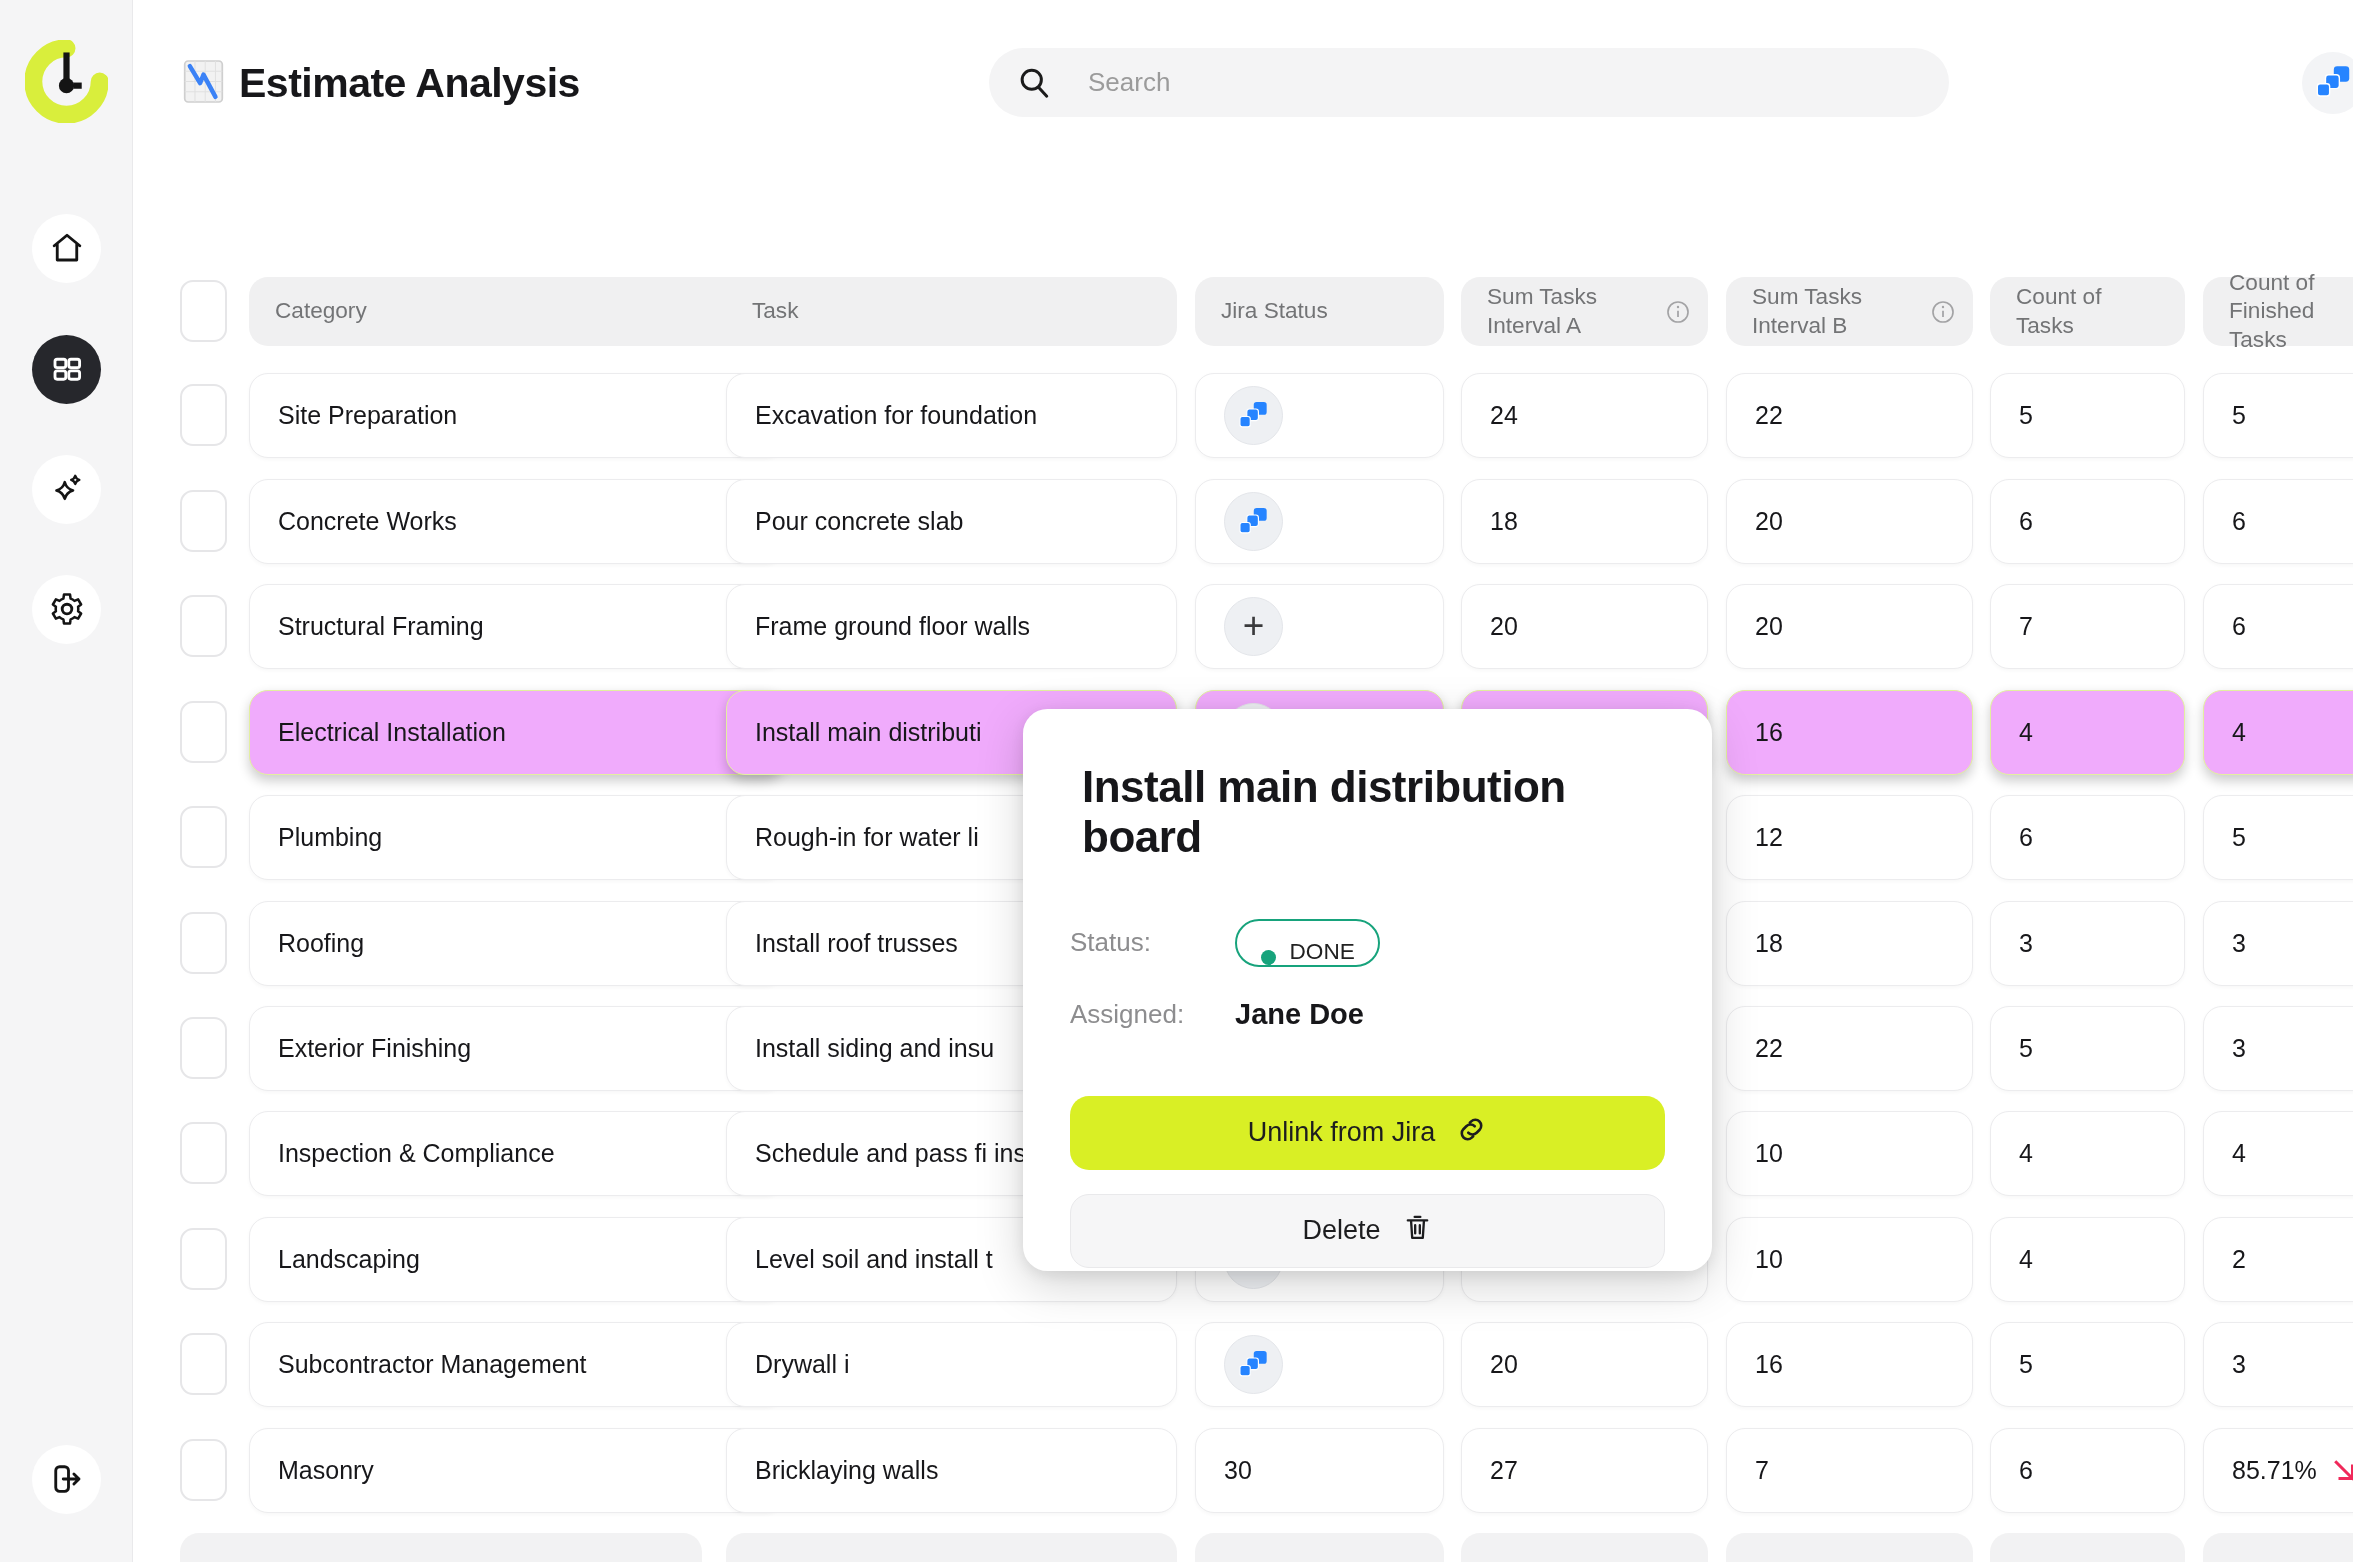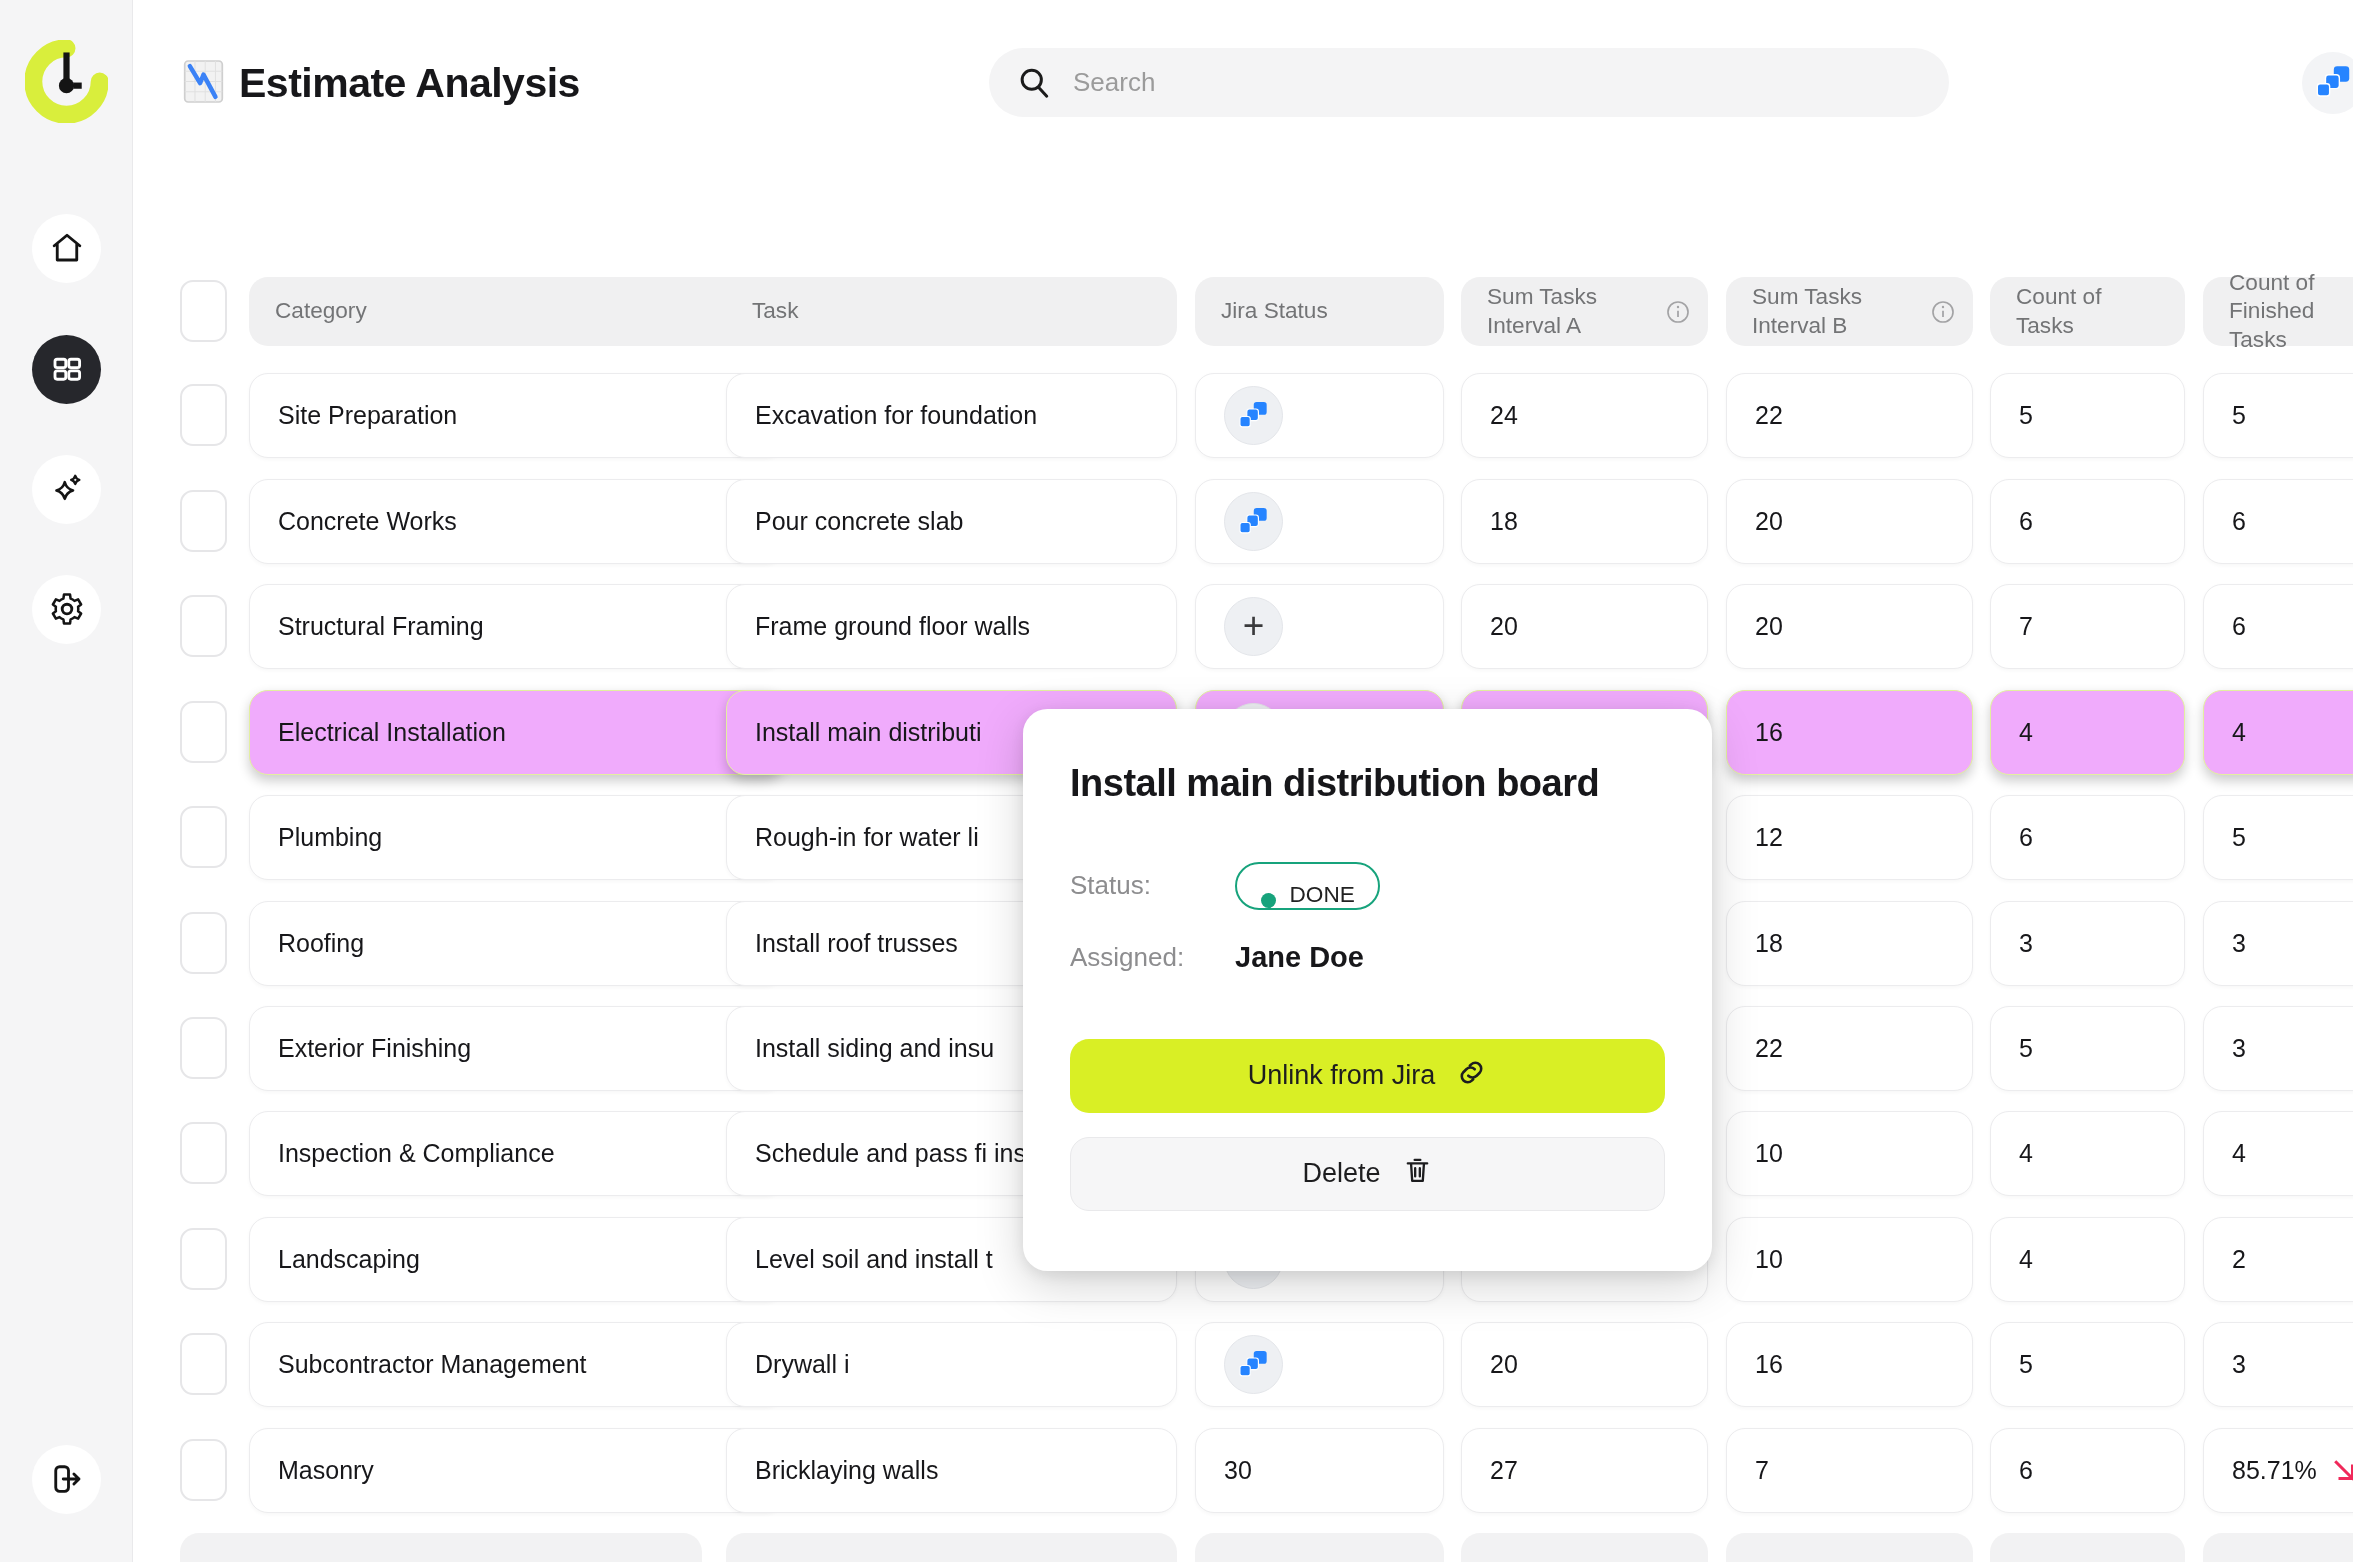--- a/index.html
+++ b/index.html
@@ -8,21 +8,21 @@
   .sidebar{position:absolute;left:0;top:0;width:133px;height:1563px;background:#f5f5f6;border-right:0.9px solid #e9e9eb;box-sizing:border-box;}
   .logo{position:absolute;left:24.5px;top:40px;width:83px;height:83px;}
   .navcirc{position:absolute;left:32px;width:69px;height:69px;border-radius:50%;background:#fff;display:flex;align-items:center;justify-content:center;}
   .navcirc.active{background:#26272c;}
   .navcirc svg{width:36px;height:36px;}
   
   .title-icon{position:absolute;left:183px;top:59px;width:41px;height:45px;}
   .page-title{position:absolute;left:239px;top:60px;font-size:41px;font-weight:700;letter-spacing:-0.5px;margin:0;}
   .search{position:absolute;left:989px;top:48px;width:960px;height:69px;border-radius:38px;background:#f4f4f5;display:flex;align-items:center;padding-left:27px;box-sizing:border-box;}
   .search svg{width:36px;height:36px;margin-right:19px;flex:0 0 auto;}
-  .search input{flex:1;background:transparent;border:none;outline:none;font-size:26px;color:#333;font-family:inherit;}
+  .search input{flex:1;background:transparent;border:none;outline:none;font-size:26px;color:#333;font-family:inherit;margin-left:15px;}
   .search input::placeholder{color:#9b9b9b;}
   .jira-btn{position:absolute;left:2302px;top:52px;width:62px;height:62px;border-radius:50%;background:#f3f4f6;display:flex;align-items:center;justify-content:center;}
   .jira-btn svg{width:37px;height:37px;}
   
   .c-category{left:249px;width:535px;}
   .c-task{left:726px;width:451px;}
   .c-jira{left:1195px;width:249px;}
   .c-suma{left:1461px;width:247px;}
   .c-sumb{left:1726px;width:247px;}
   .c-count{left:1990px;width:195px;}
@@ -39,21 +39,21 @@
   .statcirc{width:59px;height:59px;border-radius:50%;background:#eef0f3;border:1.9px solid #e3e5e9;
     display:flex;align-items:center;justify-content:center;flex:0 0 auto;box-sizing:border-box;}
   .statcirc svg{width:31px;height:31px;}
   .statcirc .plus{font-size:37px;font-weight:300;color:#3a3a3c;line-height:1;margin-top:-2.8px;}
   .tr{width:30px;height:30px;margin-left:13px;flex:0 0 auto;}
   .tr.down{color:#f0295a;}
   .sk{position:absolute;top:1533px;height:85px;background:#f2f2f3;border-radius:19px;}
   
   .popup{position:absolute;left:1023px;top:709px;width:689px;height:562px;background:#fff;border-radius:24.5px;
     box-shadow:0 14px 47px rgba(0,0,0,.17),0 3.8px 14px rgba(0,0,0,.08);z-index:20;padding:0 47px;box-sizing:border-box;}
-  .popup h2{margin:53px 0 0;font-size:38px;font-weight:600;letter-spacing:-0.5px;}
+  .popup h2{margin:53px 12px 0;font-size:44px;font-weight:600;letter-spacing:-0.5px;}
   .prow{display:flex;align-items:center;}
   .prow.status{margin-top:56px;height:49px;}
   .prow.assigned{margin-top:24.5px;height:45px;}
   .plabel{font-size:26px;color:#8d8d8f;min-width:125px;}
   .pill{display:inline-flex;align-items:flex-end;gap:14px;height:48px;padding:0 23.5px;border:2.4px solid #17a37c;
     border-radius:28px;font-size:22.6px;font-weight:500;color:#222;margin-left:40px;box-sizing:border-box;}
   .pill .dot{width:15px;height:15px;border-radius:50%;background:#17a37c;}
   .pvalue{font-size:29px;font-weight:600;margin-left:40px;}
   .btn{width:100%;height:74px;border-radius:19px;display:flex;align-items:center;justify-content:center;gap:21px;
     font-size:27px;font-weight:500;color:#1d1d1f;box-sizing:border-box;}

